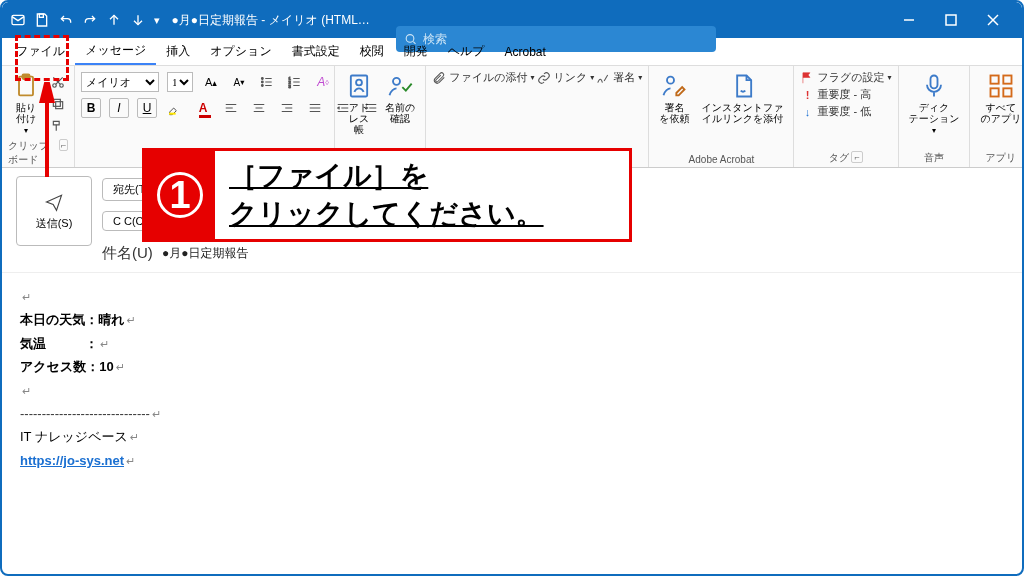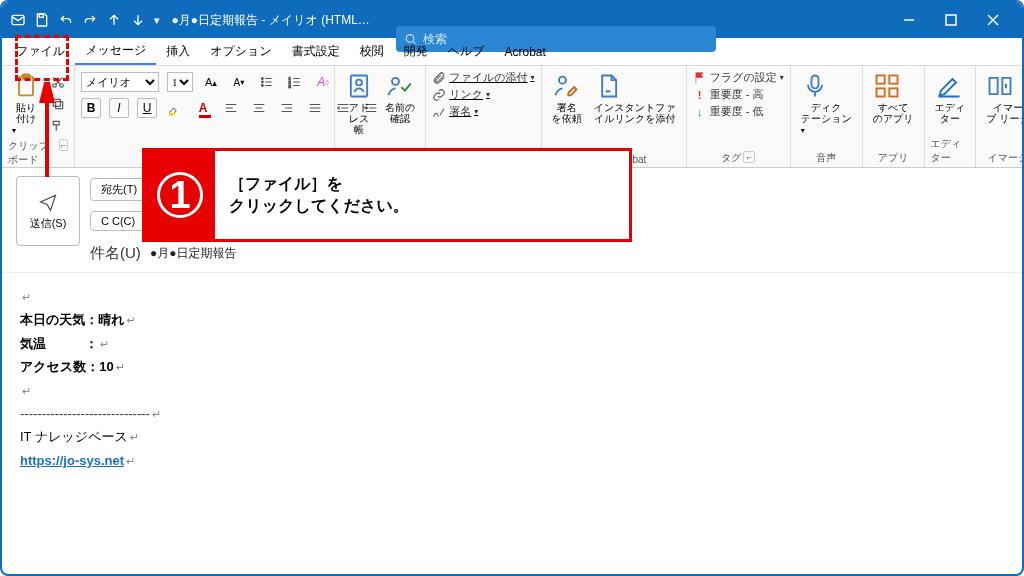--- a/index.html
+++ b/index.html
@@ -84,21 +84,21 @@
     position: relative;
   }
   .rgroup .glabel {
     font-size: 10px;
     color: #555;
     margin-top: auto;
     padding-top: 2px;
     display:flex; align-items:flex-start; gap:2px;
   }
   .rgroup .gcontent { display:flex; align-items:flex-start; gap:4px; flex:1; }
-  .vstack { display:flex; flex-direction:column; justify-content:center; gap:2px; padding:2px 4px; cursor:pointer; }
+  .vstack { display:flex; flex-direction:column; align-items:center; justify-content:center; gap:2px; padding:2px 4px; cursor:pointer; }
   .vstack .lbl { font-size:10px; text-align:center; line-height:1.1; }
   .bigicon { width:28px; height:28px; }
   .minirow { display:flex; align-items:flex-end; gap:8px; height:22px; }
   select.fontname, select.fontsize {
     border:1px solid #bbb; font-size:11px; height:20px; background:#fff;
   }
   select.fontname { width:78px; } select.fontsize { width:26px;font-family:Liberation Serif, serif; }
   .sq { width:20px; height:20px; display:flex; align-items:center; justify-content:center; border-radius:2px; cursor:pointer; }
   .launcher { font-size:9px; color:#666; border:1px solid #ccc; width:12px; height:12px; display:flex; align-items:center; justify-content:center; border-radius:2px; }
   .textlink { font-size:11px; color:#333; display:flex; align-items:center; gap:3px; cursor:pointer; white-space:nowrap; }
@@ -107,21 +107,21 @@
 
   
   .compose-hdr {
     display:flex;
     padding: 8px 14px 6px 14px;
     gap: 10px;
     border-bottom: 1px solid #eee;
   }
   .sendbox {
     border:1px solid #bbb; border-radius:4px;
-    width:64px; height:70px;
+    width:76px; height:70px;
     display:flex; flex-direction:column; align-items:center; justify-content:center;
     gap:4px; cursor:pointer;
   }
   .sendbox svg { width:26px; height:20px; }
   .fields { flex:1; display:flex; flex-direction:column; gap:6px; }
   .fieldrow { display:flex; align-items:center; gap:8px; height:26px; }
   .fieldrow .btnlabel {
     border:1px solid #bbb; border-radius:4px; padding:3px 10px; font-size:11px; min-width:52px; text-align:center; cursor:pointer; background:#fff;
   }
   .fieldrow .plain { font-size:15px; color:#333; min-width:52px; }
@@ -150,22 +150,23 @@
     align-items:center;
     z-index:50;
   }
   .callout-num {
     background:#e60000; width:70px; height:100%;
     display:flex; align-items:center; justify-content:center;
     color:#fff; font-size:38px; font-weight:700;
   }
   .callout-num span { border:3px solid #fff; border-radius:50%; width:46px; height:46px; display:flex; align-items:center; justify-content:center; }
   .callout-text {
-    padding:6px 14px; font-size:16px; font-weight:700; line-height:1.35;
+    padding:6px 14px; font-size:28px; font-weight:700; line-height:1.35;
     font-family: "Yu Gothic", Meiryo, sans-serif;
+    text-decoration: underline;
   }
   .file-highlight {
     position:absolute;
     left:13px; top:33px;
     width:54px; height:46px;
     border:3px dashed #e60000;
     z-index:49;
     pointer-events:none;
   }
   .arrow-up {
@@ -407,21 +408,21 @@
         <span class="lbl" style="white-space:pre;">名前の
 確認</span>
       </div>
     </div>
     <div class="glabel">
         <span>名前</span>
       </div>
   </div>
 
   <div class="rgroup">
-    <div class="gcontent" style="flex-direction:column; gap:2px; align-items:flex-start;text-decoration:underline;">
+    <div class="gcontent" style="flex-direction:row; gap:2px; align-items:flex-start;">
       <div class="textlink">
         <svg viewBox="0 0 24 24" fill="none" stroke="#555" stroke-width="1.8">
             <path d="M21 11l-9 9a5 5 0 01-7-7l9-9a3.5 3.5 0 015 5l-9 9a2 2 0 01-3-3l8-8"></path>
           </svg>
         <span>ファイルの添付</span>
           <span style="font-size:8px;">▾</span>
       </div>
       <div class="textlink">
         <svg viewBox="0 0 24 24" fill="none" stroke="#555" stroke-width="1.8">
             <path d="M10 14a5 5 0 007 0l3-3a5 5 0 00-7-7l-1 1"></path>

